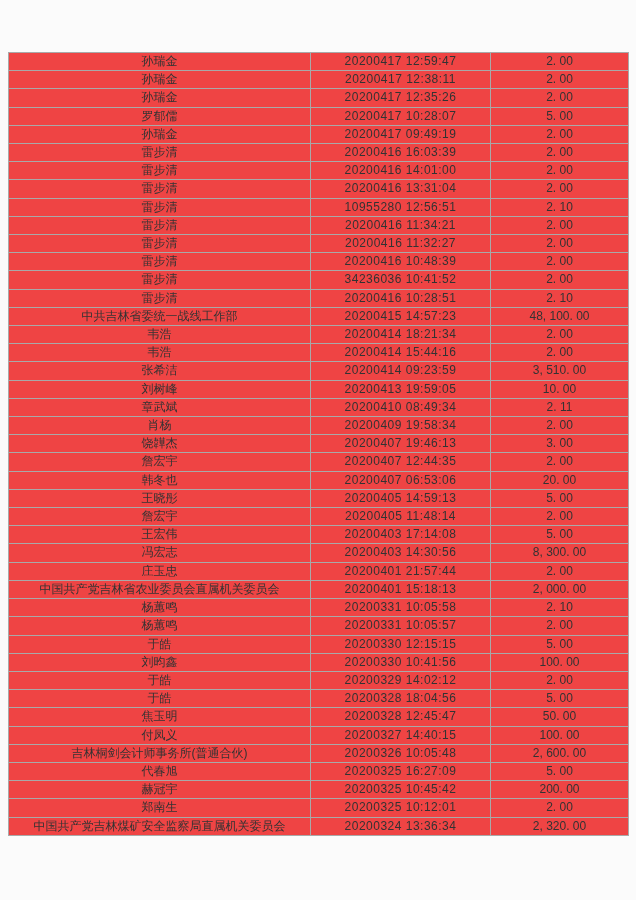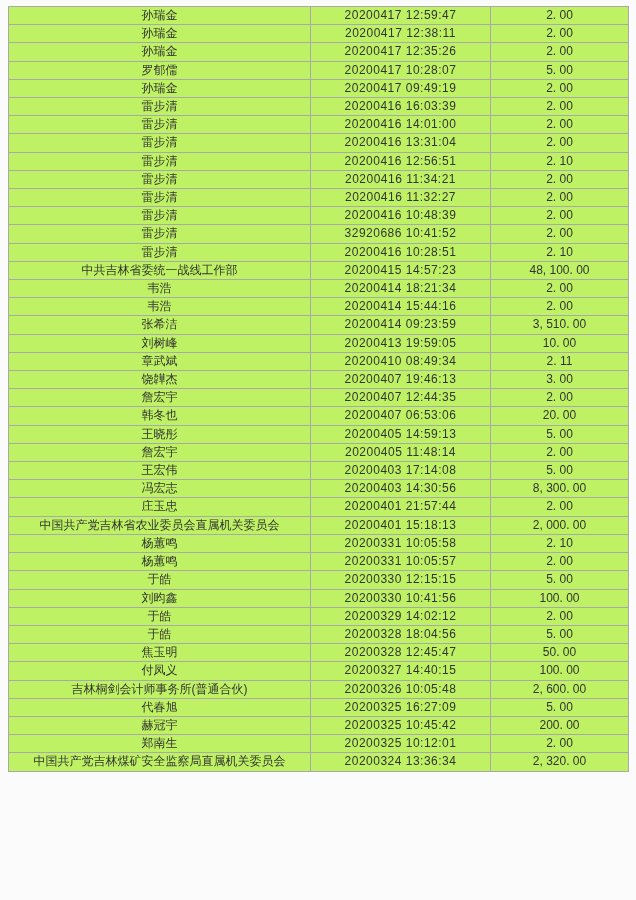--- a/index.html
+++ b/index.html
@@ -14,21 +14,22 @@
   .page {
     box-sizing: border-box;
     width: 636px;
     height: 900px;
     padding: 6px 8px 4px 8px;
   }
   table.records {
     border-collapse: collapse;
     table-layout: fixed;
     width: 620px;
-    background: #bef264;
+    background: #ef4444;
+    margin-top: 46px;
   }
   table.records col.c-name   { width: 302px; }
   table.records col.c-date   { width: 180px; }
   table.records col.c-amount { width: 138px; }
   table.records td {
     border: 1px solid #a9a9a9;
     height: 17.2px;
     line-height: 17.2px;
     padding: 0 2px;
     text-align: center;
@@ -89,41 +90,41 @@
           <td class="date">20200416 14:01:00</td>
           <td>2. 00</td>
         </tr>
         <tr>
           <td>雷步清</td>
           <td class="date">20200416 13:31:04</td>
           <td>2. 00</td>
         </tr>
         <tr>
           <td>雷步清</td>
-          <td class="date">20200416 12:56:51</td>
+          <td class="date">10955280 12:56:51</td>
           <td>2. 10</td>
         </tr>
         <tr>
           <td>雷步清</td>
           <td class="date">20200416 11:34:21</td>
           <td>2. 00</td>
         </tr>
         <tr>
           <td>雷步清</td>
           <td class="date">20200416 11:32:27</td>
           <td>2. 00</td>
         </tr>
         <tr>
           <td>雷步清</td>
           <td class="date">20200416 10:48:39</td>
           <td>2. 00</td>
         </tr>
         <tr>
           <td>雷步清</td>
-          <td class="date">32920686 10:41:52</td>
+          <td class="date">34236036 10:41:52</td>
           <td>2. 00</td>
         </tr>
         <tr>
           <td>雷步清</td>
           <td class="date">20200416 10:28:51</td>
           <td>2. 10</td>
         </tr>
         <tr>
           <td>中共吉林省委统一战线工作部</td>
           <td class="date">20200415 14:57:23</td>
@@ -146,20 +147,25 @@
         </tr>
         <tr>
           <td>刘树峰</td>
           <td class="date">20200413 19:59:05</td>
           <td>10. 00</td>
         </tr>
         <tr>
           <td>章武斌</td>
           <td class="date">20200410 08:49:34</td>
           <td>2. 11</td>
+        </tr>
+        <tr>
+          <td>肖杨</td>
+          <td class="date">20200409 19:58:34</td>
+          <td>2. 00</td>
         </tr>
         <tr>
           <td>饶韡杰</td>
           <td class="date">20200407 19:46:13</td>
           <td>3. 00</td>
         </tr>
         <tr>
           <td>詹宏宇</td>
           <td class="date">20200407 12:44:35</td>
           <td>2. 00</td>

